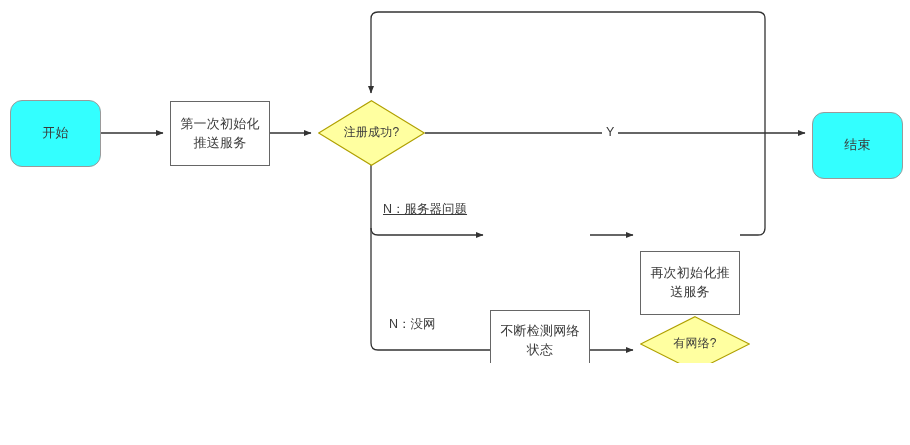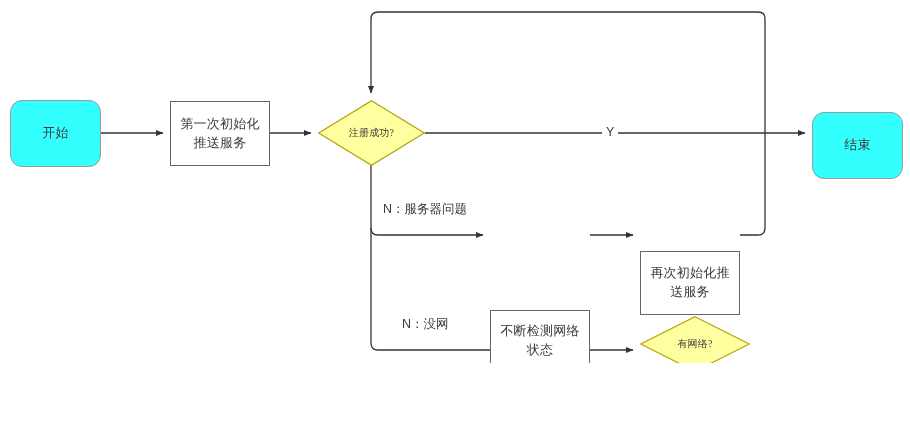--- a/index.html
+++ b/index.html
@@ -53,22 +53,21 @@
     position: absolute;
     left: 0;
     top: 0;
     width: 100%;
     height: 100%;
   }
   .decision-label {
     position: relative;
     z-index: 2;
     color: #3a3a3a;
-    font-size: 10px;
-    font-family: Liberation Serif, serif;
+    font-size: 12px;
   }
   .edge-label {
     position: absolute;
     color: #3a3a3a;
     font-size: 12.5px;
     background: #ffffff;
     padding: 0 4px;
     white-space: nowrap;
     line-height: 1;
   }
@@ -144,19 +143,19 @@
     </svg>
     <span class="decision-label">有网络?</span>
   </div>
 
   <div class="node process" style="left:490px; top:310px; width:100px; height:62px;">
     <span class="node-text">不断检测网络状态</span>
   </div>
 
   <div class="edge-label" style="left:602px; top:126px;">Y</div>
 
-  <div class="edge-label" style="left:379px; top:203px;">N：服务器问题</div>
+  <div class="edge-label" style="left:379px; top:203px;text-decoration:underline;">N：服务器问题</div>
 
-  <div class="edge-label" style="left:398px; top:318px;">N：没网</div>
+  <div class="edge-label" style="left:385px; top:318px;">N：没网</div>
 
   <div class="edge-label" style="left:608px; top:424px;">N</div>
 
 </div>
 
 </body></html>

